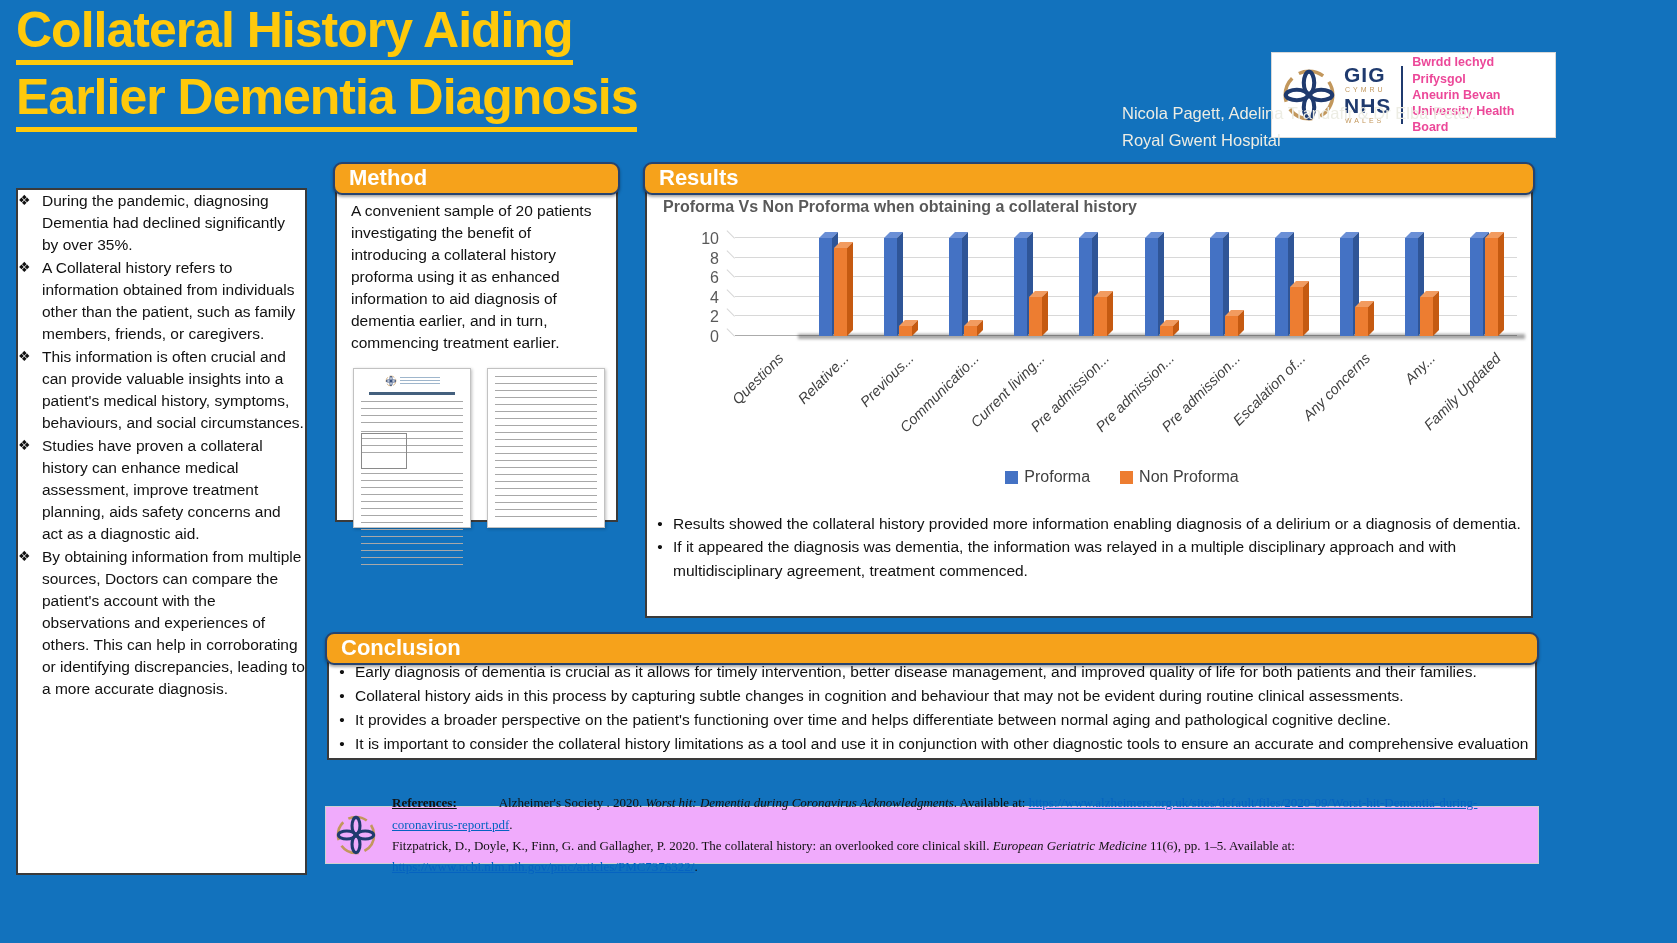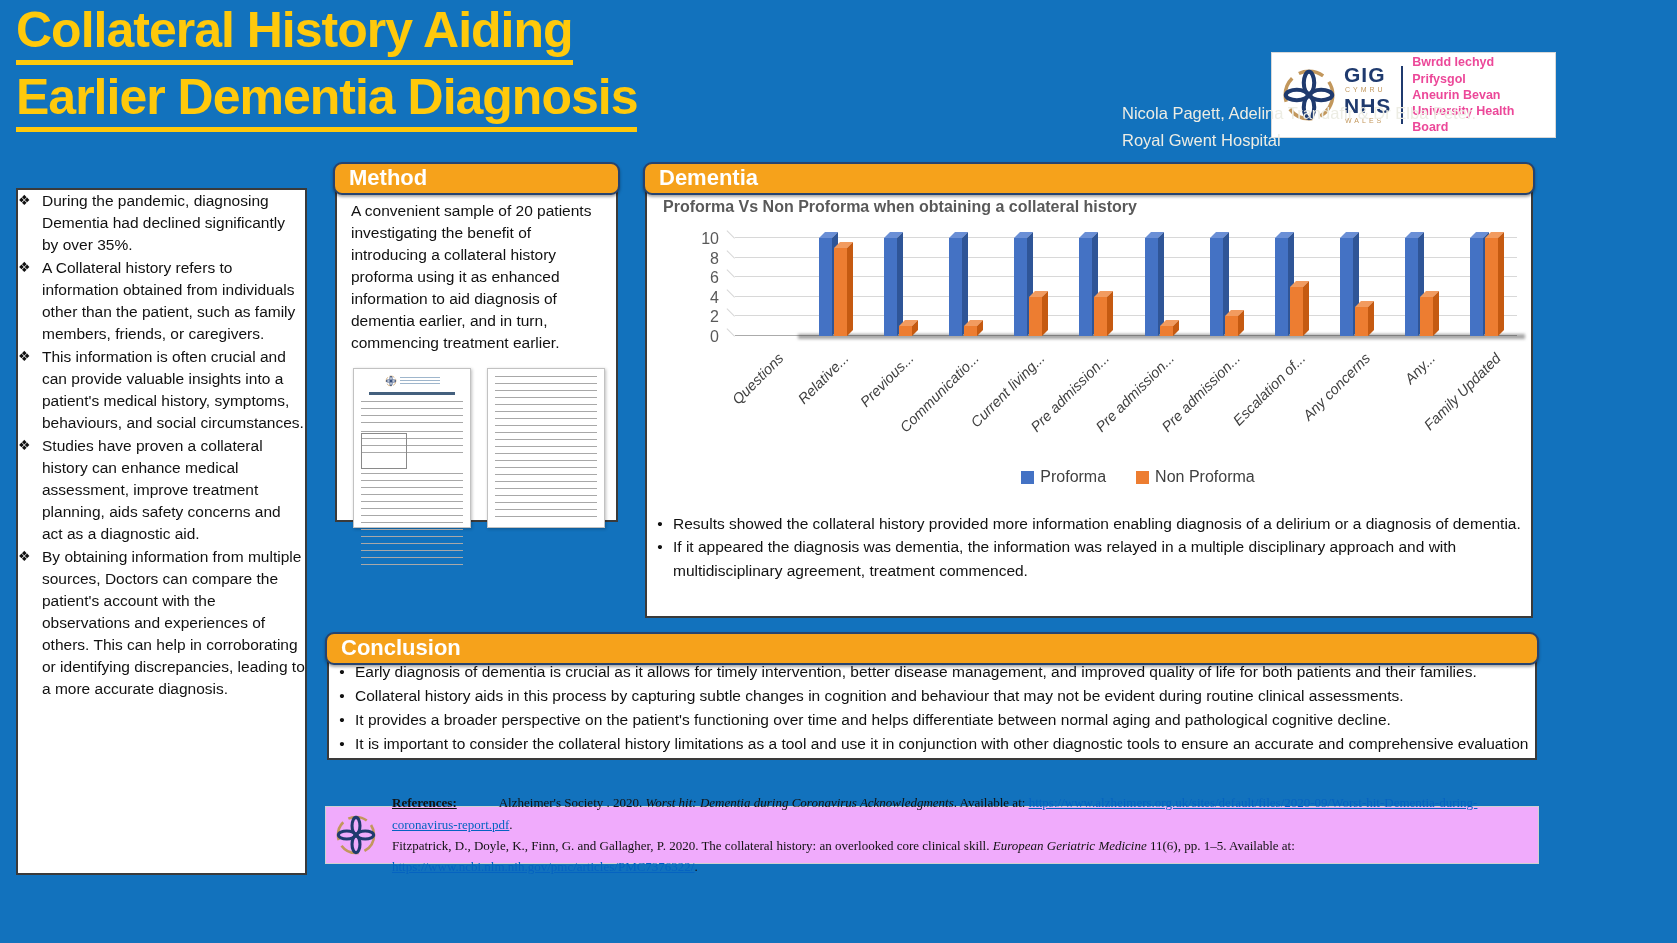--- a/index.html
+++ b/index.html
@@ -78,21 +78,21 @@
   .slot{flex:1;display:flex;align-items:flex-end;justify-content:center;gap:2px;position:relative;z-index:1;}
   .bar{position:relative;width:13px;}
   .bar .ftop{position:absolute;bottom:100%;left:0;width:100%;height:6px;
       transform:skewX(-45deg);transform-origin:0 100%;}
   .bar .fside{position:absolute;left:100%;top:0;width:6px;height:100%;
       transform:skewY(-45deg);transform-origin:0 0;}
   .xlabels{position:absolute;left:88px;top:126px;width:782px;height:118px;}
   .xl-anchor{position:absolute;top:8px;width:0;height:0;}
   .xlabel{position:absolute;right:0;top:0;white-space:nowrap;font-size:14.5px;font-style:italic;
       color:#404040;transform-origin:100% 0;transform:rotate(-45deg);}
-  .legend{position:absolute;left:100px;top:252px;width:782px;display:flex;justify-content:center;gap:30px;}
+  .legend{position:absolute;left:84px;top:252px;width:782px;display:flex;justify-content:center;gap:30px;}
   .lg-item{display:flex;align-items:center;gap:6px;font-size:16px;color:#404040;}
   .swatch{width:13px;height:13px;display:inline-block;}
 
   
   .refs-panel{position:absolute;left:325px;top:806px;width:1214px;height:58px;background:#f0abfc;
       border:1px solid #d0d0d0;display:flex;align-items:center;box-sizing:border-box;padding:2px 10px 2px 8px;}
   .refs-knot{width:44px;height:50px;flex:0 0 auto;margin-right:14px;}
   .refs-text{font-family:"Liberation Serif",serif;font-size:13px;color:#111;line-height:1.65;}
   .ref-label{font-weight:bold;text-decoration:underline;margin-right:42px;}
   .refs-text .it{font-style:italic;}
@@ -187,21 +187,21 @@
         <div class="t-lines tall"></div>
       </div>
       <div class="thumb">
         <div class="t-lines full"></div>
       </div>
     </div>
   </div>
 </section>
 
 <section class="panel results-panel">
-  <div class="panel-header">Dementia</div>
+  <div class="panel-header">Results</div>
   <div class="panel-body">
     <div class="chart-title">Proforma Vs Non Proforma when obtaining a collateral history</div>
     <div class="chart-wrap">
       <div class="plot" id="plot">
           <div class="gridline zero" style="bottom: 0px;"></div>
           <div class="ytick" style="bottom: -10px;">0</div>
           <div class="gridline" style="bottom: 19.6px;"></div>
           <div class="ytick" style="bottom: 9.6px;">2</div>
           <div class="gridline" style="bottom: 39.2px;"></div>
           <div class="ytick" style="bottom: 29.2px;">4</div>

